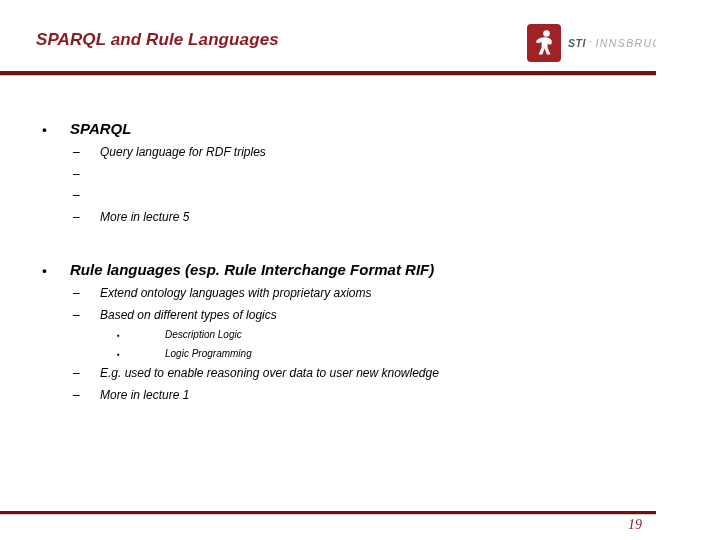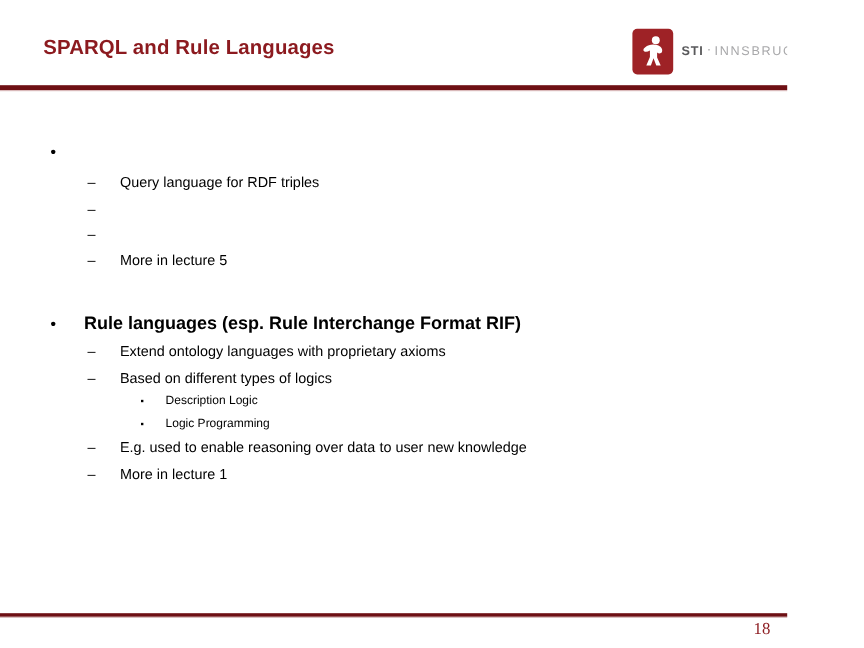--- a/index.html
+++ b/index.html
@@ -9,20 +9,21 @@
   }
   body {
     font-family: "Liberation Sans", sans-serif;
   }
   .slide {
     position: relative;
     width: 656px;
     height: 540px;
     background: #ffffff;
     overflow: hidden;
+    font-style: italic;
   }
 
   
   .slide-title {
     position: absolute;
     left: 36px;
     top: 30px;
     font-size: 17px;
     font-weight: bold;
     color: #8c1a1f;
@@ -149,21 +150,21 @@
   .lvl3 {
     padding-left: 117px;
     font-size: 10px;
     height: 18.5px;
   }
   .lvl3 .marker {
     width: 21px;
     font-size: 8px;
     line-height: 1;
   }
-  .lvl3 .txt { font-size: 10px; }
+  .lvl3 .txt { font-size: 10px; margin-left: 27px; }
 
   
   .rule-bottom {
     position: absolute;
     left: 0;
     top: 511px;
     width: 720px;
     height: 3px;
     background: #6e1014;
   }
@@ -207,20 +208,21 @@
   </div>
 
   <div class="rule-top"></div>
   <div class="rule-top-shadow"></div>
 
   <div class="body-area">
 
     <div class="group group-1">
       <div class="li lvl1">
         <span class="marker">•</span>
+        <span class="txt">SPARQL</span>
       </div>
       <div class="li lvl2">
         <span class="marker">–</span>
         <span class="txt">Query language for RDF triples</span>
       </div>
       <div class="li lvl2">
         <span class="marker">–</span>
       </div>
       <div class="li lvl2">
         <span class="marker">–</span>
@@ -259,15 +261,15 @@
       <div class="li lvl2">
         <span class="marker">–</span>
         <span class="txt">More in lecture 1</span>
       </div>
     </div>
 
   </div>
 
   <div class="rule-bottom"></div>
   <div class="rule-bottom-shadow"></div>
-  <div class="page-number">18</div>
+  <div class="page-number">19</div>
 
 </div>
 
 </body></html>

